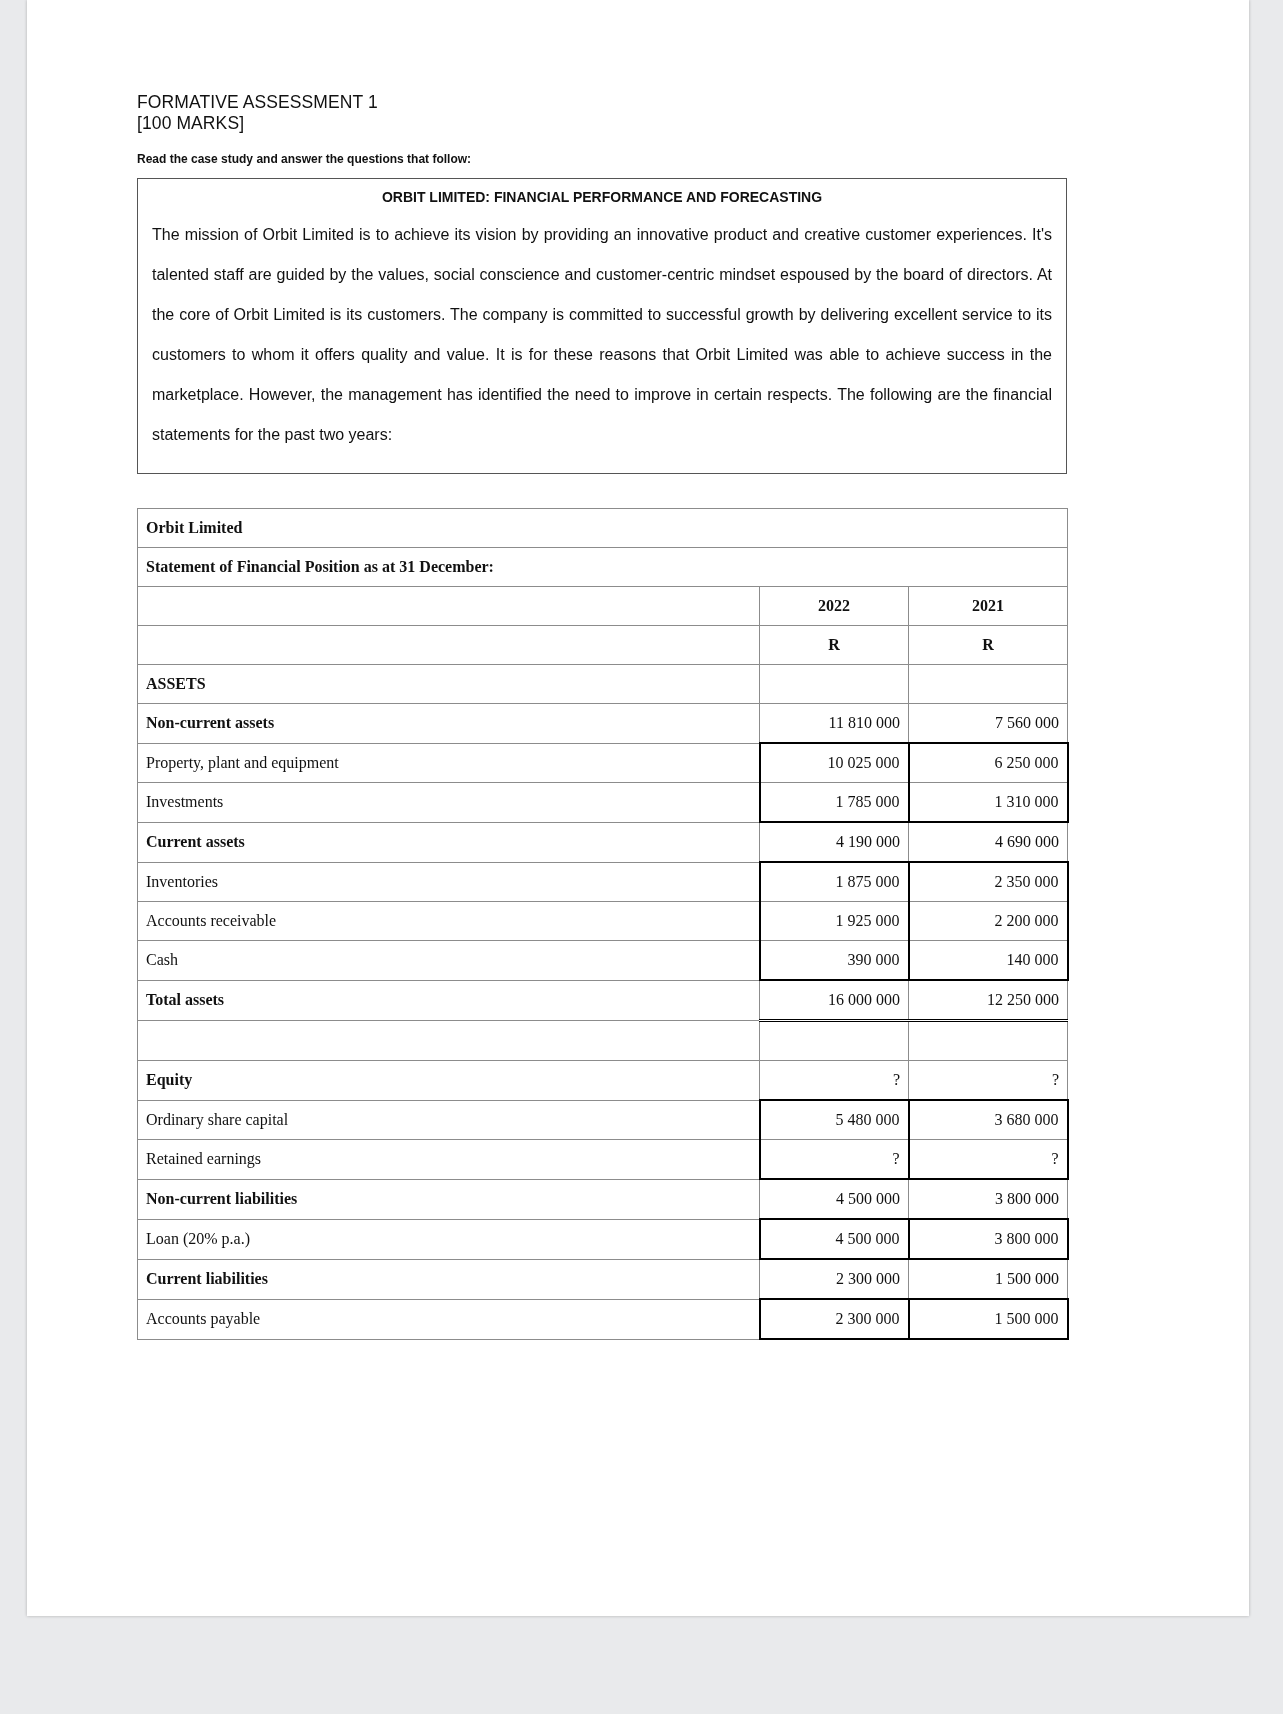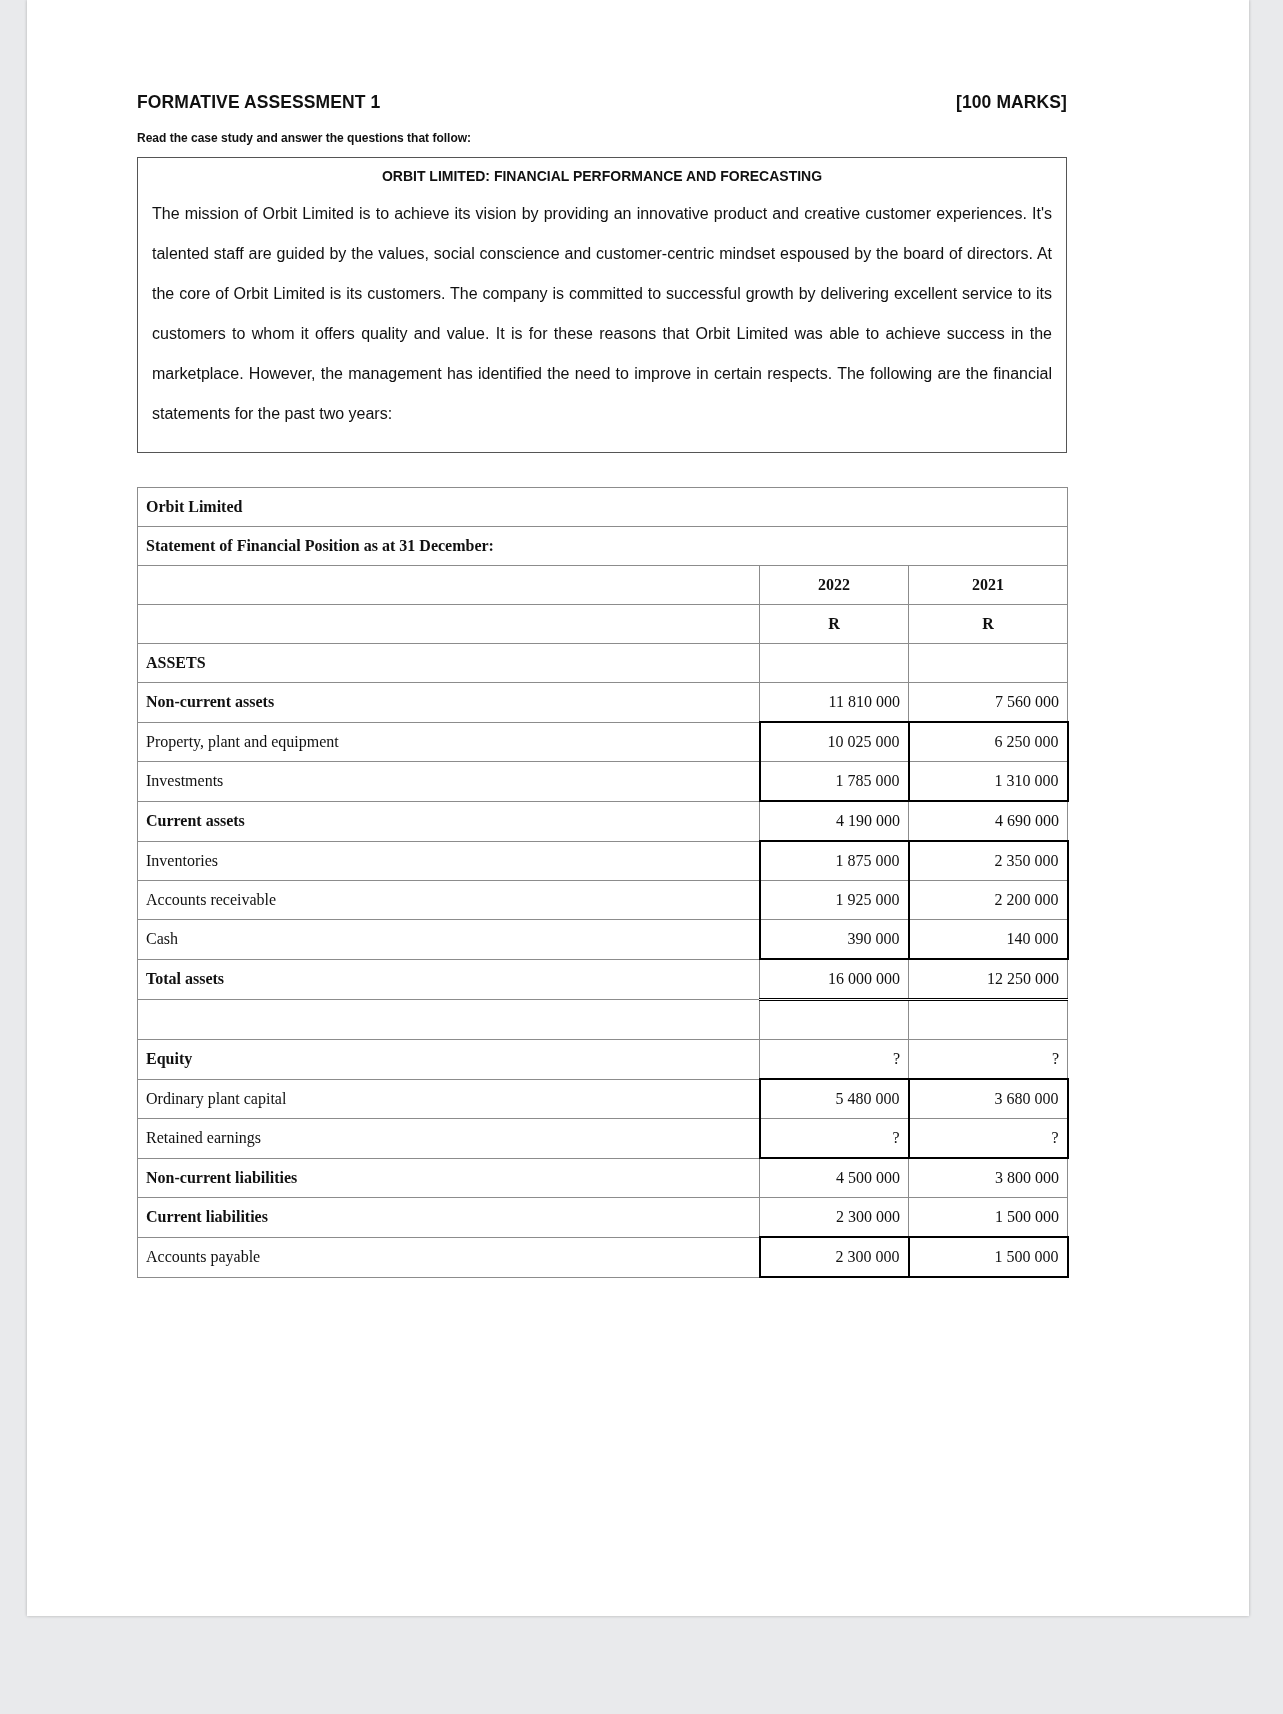--- a/index.html
+++ b/index.html
@@ -19,23 +19,24 @@
   .page-inner{
     position:absolute;
     left:110px; top:92px;
     width:930px;
   }
   .hdr-row{
     display:flex;
     justify-content:space-between;
     align-items:baseline;
     font-size:17.5px;
-    font-weight:bold;
+    font-weight:normal;
     color:#111;
     letter-spacing:.1px;
+    flex-direction:column;
   }
   .subhead{
     margin-top:18px;
     font-size:12px;
     font-weight:bold;
     color:#111;
   }
   
   .case-box{
     margin-top:12px;
@@ -187,35 +188,40 @@
             <td class="num dbl-top"></td>
           </tr>
 
 
           <tr class="tallrow">
             <td class="lbl b">Equity</td>
             <td class="num">?</td>
             <td class="num">?</td>
           </tr>
           <tr class="tallrow">
-            <td class="lbl">Ordinary plant capital</td>
+            <td class="lbl">Ordinary share capital</td>
             <td class="num grp-top grp-l grp-r">5 480 000</td>
             <td class="num grp-top grp-r">3 680 000</td>
           </tr>
           <tr class="tallrow">
             <td class="lbl">Retained earnings</td>
             <td class="num grp-bot grp-l grp-r">?</td>
             <td class="num grp-bot grp-r">?</td>
           </tr>
 
           <tr class="tallrow">
             <td class="lbl b">Non-current liabilities</td>
             <td class="num">4 500 000</td>
             <td class="num">3 800 000</td>
           </tr>
+          <tr class="tallrow">
+            <td class="lbl">Loan (20% p.a.)</td>
+            <td class="num grp-top grp-bot grp-l grp-r">4 500 000</td>
+            <td class="num grp-top grp-bot grp-r">3 800 000</td>
+          </tr>
 
           <tr class="tallrow">
             <td class="lbl b">Current liabilities</td>
             <td class="num">2 300 000</td>
             <td class="num">1 500 000</td>
           </tr>
           <tr class="tallrow">
             <td class="lbl">Accounts payable</td>
             <td class="num grp-top grp-bot grp-l grp-r">2 300 000</td>
             <td class="num grp-top grp-bot grp-r">1 500 000</td>

